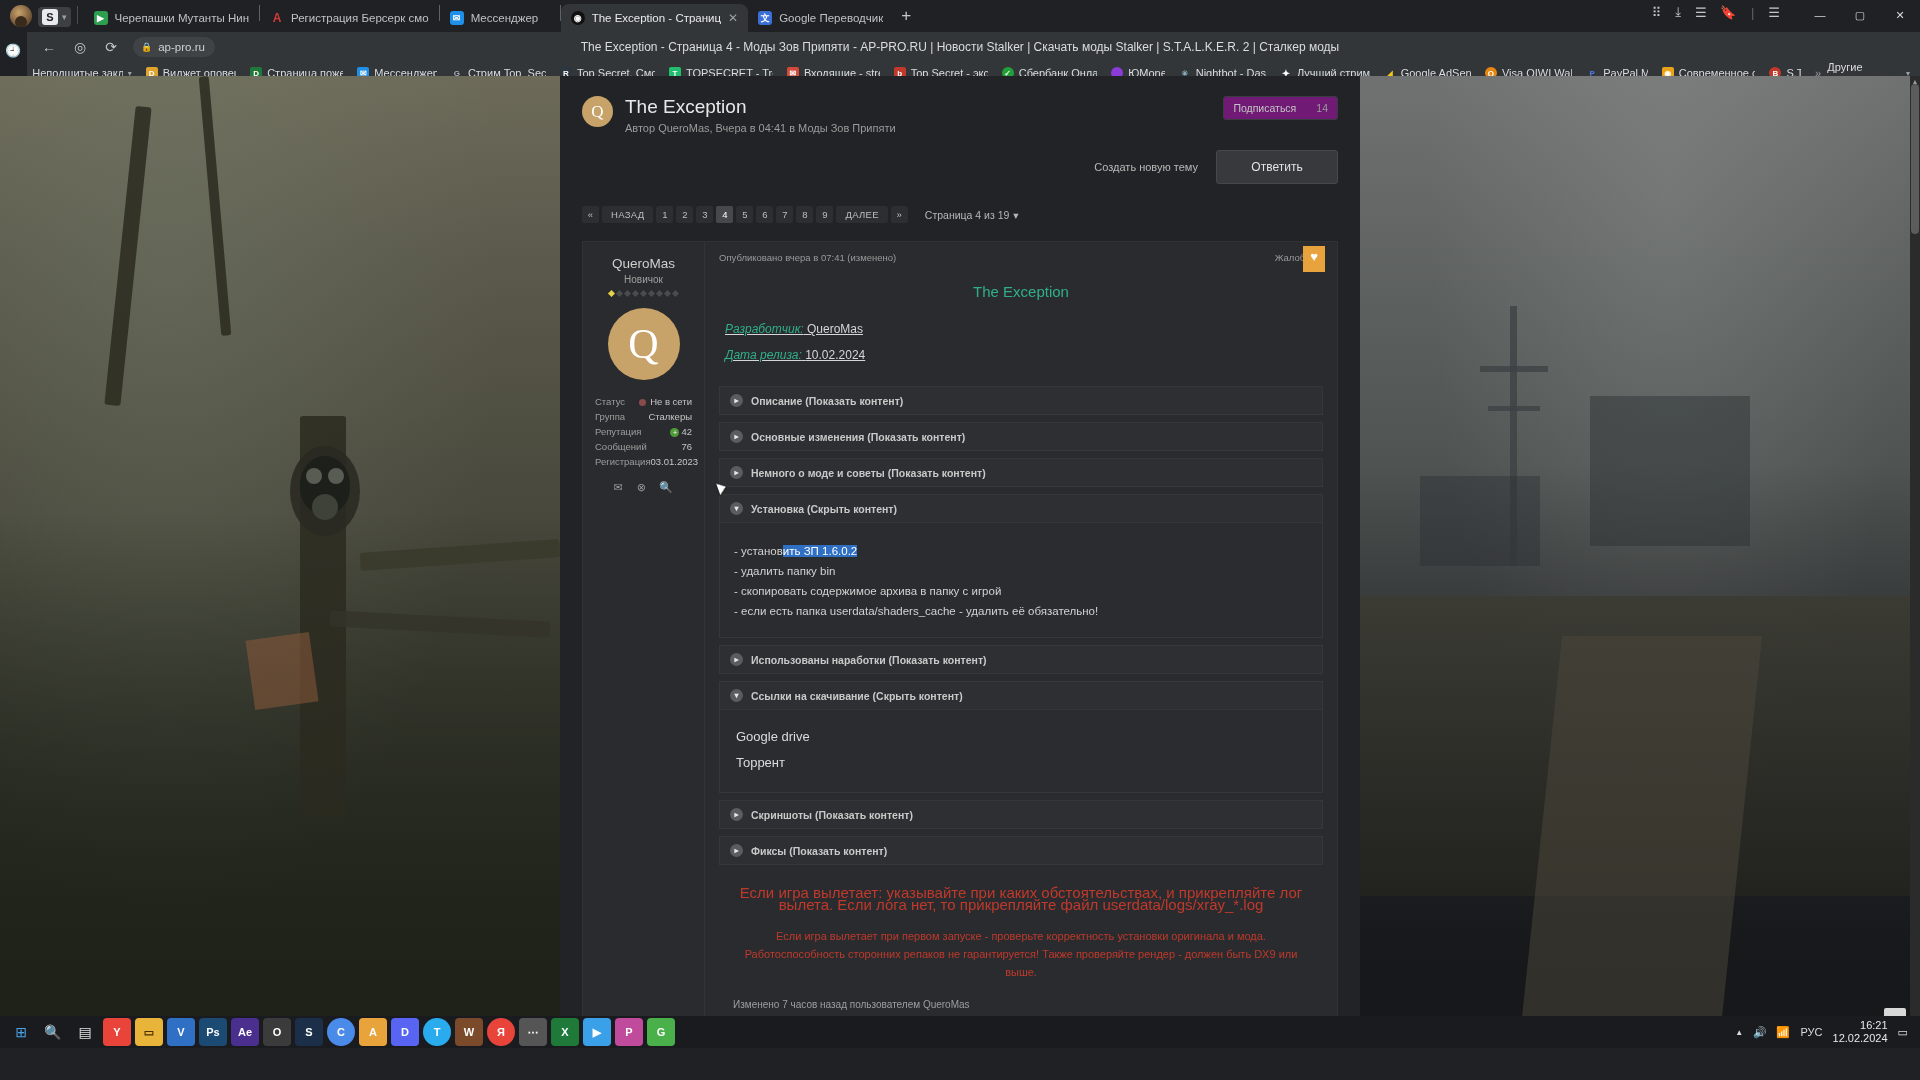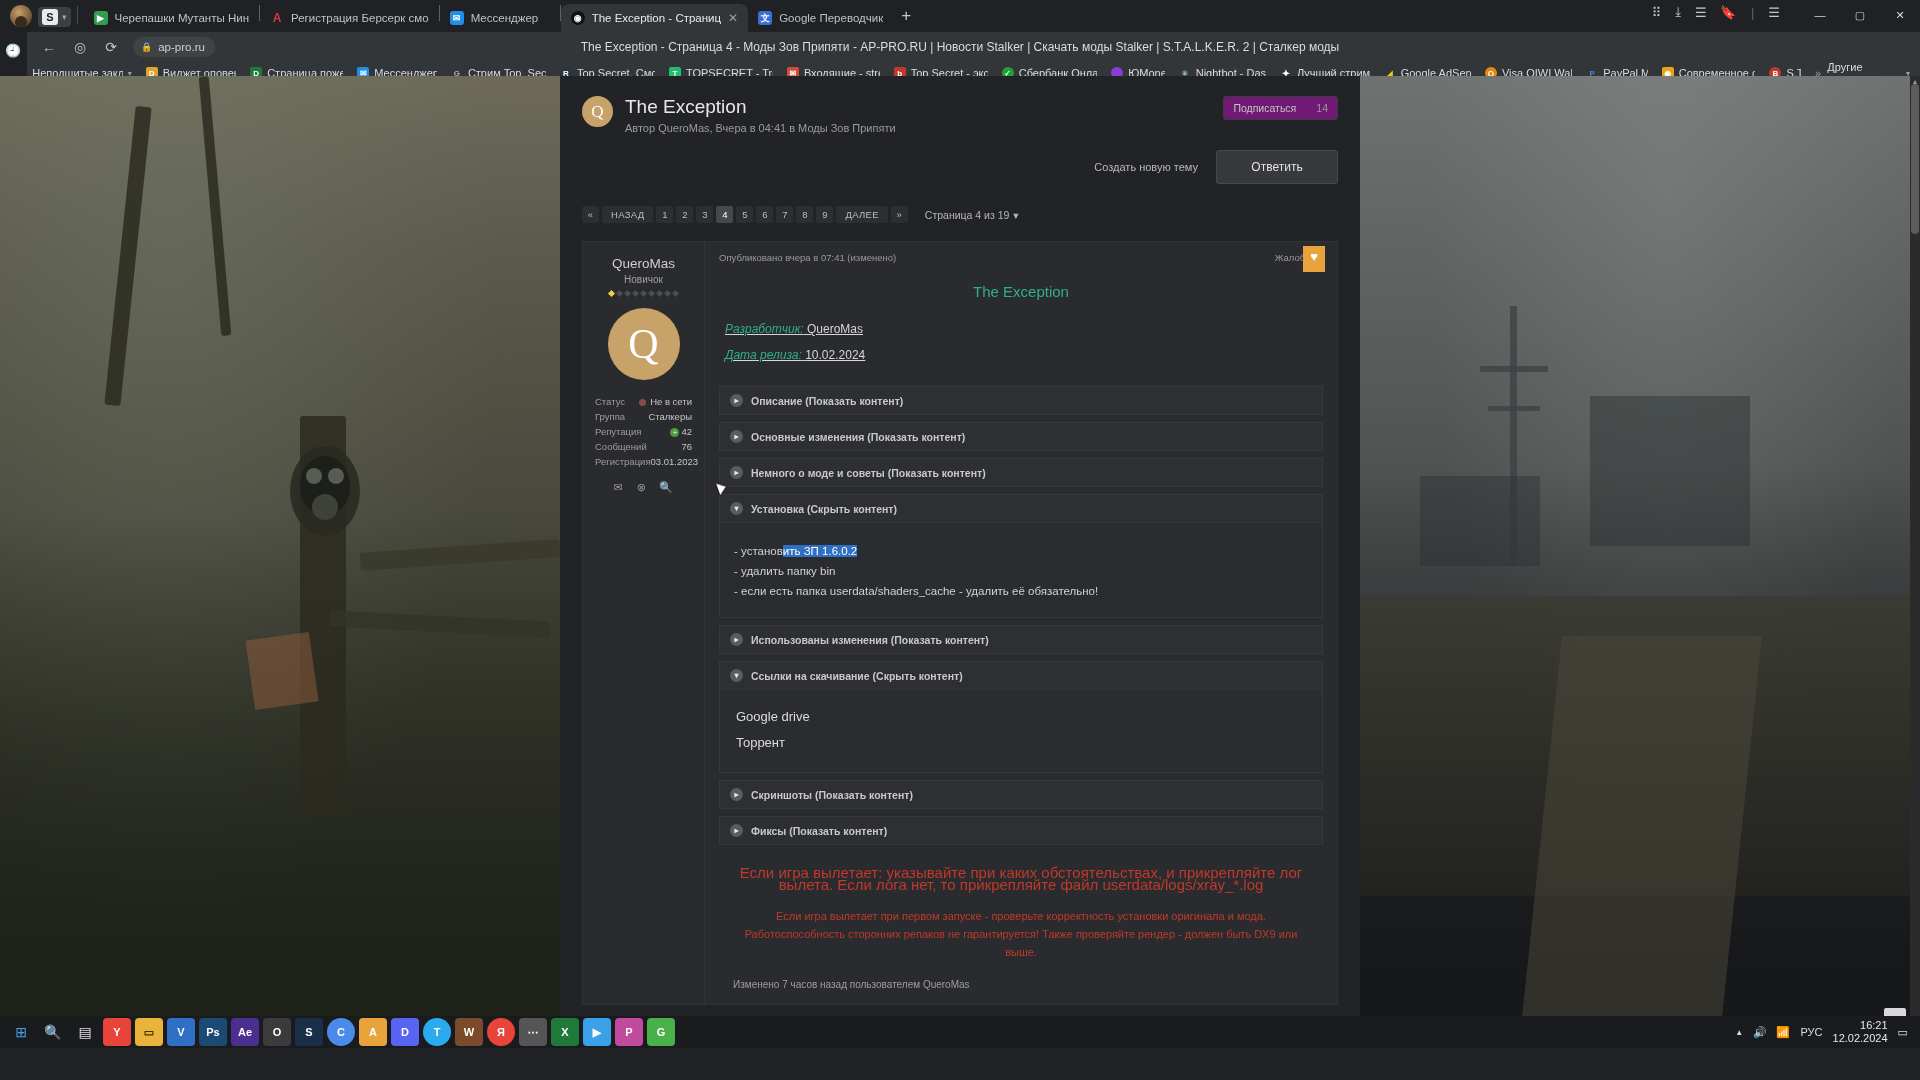--- a/index.html
+++ b/index.html
@@ -509,28 +509,29 @@
           </div>
 
           <div class="spoiler">
             <div class="sp-head">
               <span class="sp-chev">▾</span>
               <span>Установка (Скрыть контент)</span>
             </div>
             <div class="sp-body">
               <div><span>- установ</span><span class="hl">ить ЗП 1.6.0.2</span></div>
               <div>- удалить папку bin</div>
+              <div>- скопировать содержимое архива в папку с игрой</div>
               <div>- если есть папка userdata/shaders_cache - удалить её обязательно!</div>
             </div>
           </div>
 
           <div class="spoiler">
             <div class="sp-head">
               <span class="sp-chev">▸</span>
-              <span>Использованы изменения (Показать контент)</span>
+              <span>Использованы наработки (Показать контент)</span>
             </div>
           </div>
 
           <div class="spoiler">
             <div class="sp-head">
               <span class="sp-chev">▾</span>
               <span>Ссылки на скачивание (Скрыть контент)</span>
             </div>
             <div class="dl-list">
               <div>Google drive</div>

